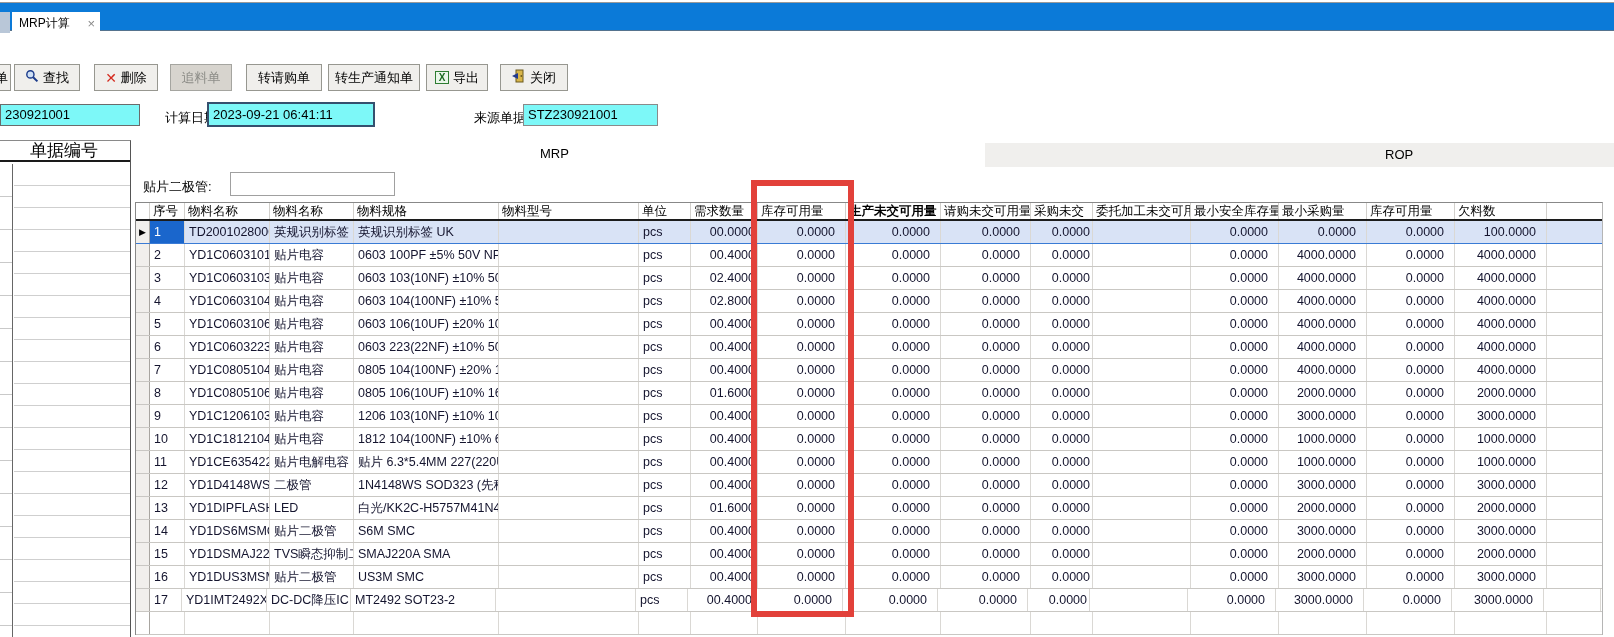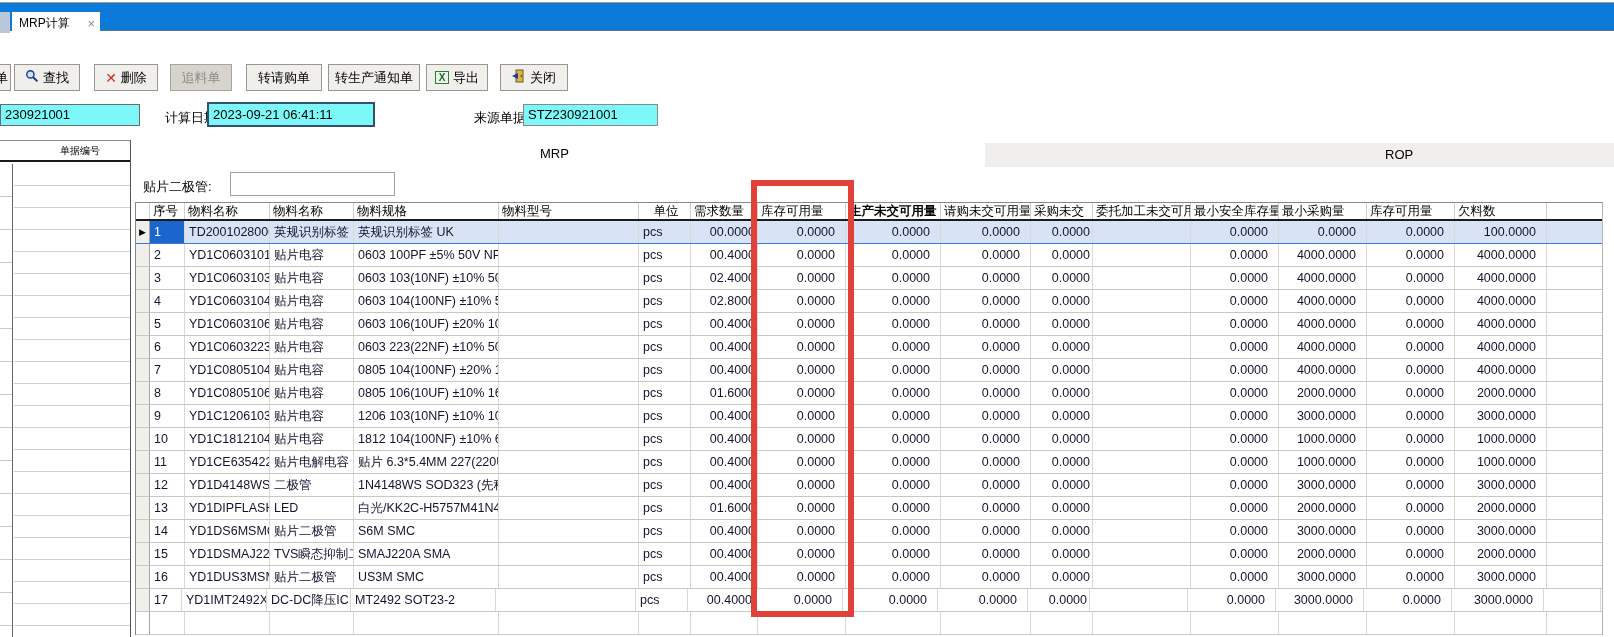--- a/index.html
+++ b/index.html
@@ -36,22 +36,22 @@
     padding:0 4px; white-space:nowrap; overflow:hidden; }
   .f-doc   { left:0;  top:104px; width:140px; height:22px; border:1px solid #6b6b6b; }
   .f-date  { left:207px; top:102px; width:168px; height:25px; border:2px solid #35506e; line-height:21px; }
   .f-src   { left:523px; top:104px; width:135px; height:22px; border:1px solid #8a8a8a; }
   .flabel { position:absolute; font-size:13px;margin-left:19px; }
   .l-date { left:146px; top:109px; }
   .l-src  { left:455px; top:109px; }
   
   .left-panel { position:absolute; left:0; top:140px; width:131px; height:497px;
     border-top:1px solid #8a8a8a; border-right:1px solid #555; background:#fff; }
-  .lp-head { height:21px; border-bottom:2px solid #1a1a1a; font-size:10px; padding-left:30px;
-    line-height:20px;text-align:center; }
+  .lp-head { height:21px; border-bottom:2px solid #1a1a1a; font-size:17px; padding-left:30px;
+    line-height:20px; }
   .lp-gutter { position:absolute; left:0; top:23px; bottom:0; width:13px; border-right:1px solid #666;
     background:repeating-linear-gradient(to bottom,#fff 0 32px,#c9c9c9 32px 33px); }
   .lp-rows { position:absolute; left:14px; top:23px; right:0; bottom:0;
     background:repeating-linear-gradient(to bottom,#fff 0 21px,#cfcfcf 21px 22px); }
   
   .tab-mrp-label { position:absolute; left:540px; top:146px; font-size:13px; }
   .tab-rop { position:absolute; left:985px; top:143px; width:629px; height:24px; background:#f0efed; }
   .tab-rop-label { position:absolute; left:1385px; top:147px; font-size:13px; }
   
   .loc-label { position:absolute; left:143px; top:178px; font-size:13px; }
@@ -150,21 +150,21 @@
 <input class="loc-input" value="" style="">
 
 <div class="grid">
   <div class="g-head">
       <div class="hc" style="width: 14px;"></div>
       <div class="hc" style="width: 35px;">序号</div>
       <div class="hc" style="width: 85px;">物料名称</div>
       <div class="hc" style="width: 84px;">物料名称</div>
       <div class="hc" style="width: 145px;">物料规格</div>
       <div class="hc" style="width: 140px;">物料型号</div>
-      <div class="hc" style="width: 52px; text-align: center;">单位</div>
+      <div class="hc" style="width: 52px;">单位</div>
       <div class="hc" style="width: 67px;">需求数量</div>
       <div class="hc" style="width: 88px;">库存可用量</div>
       <div class="hc" style="width: 95px; font-weight: bold;">生产未交可用量</div>
       <div class="hc" style="width: 90px;">请购未交可用量</div>
       <div class="hc" style="width: 62px;">采购未交</div>
       <div class="hc" style="width: 98px;">委托加工未交可用量</div>
       <div class="hc" style="width: 88px;">最小安全库存量</div>
       <div class="hc" style="width: 88px;">最小采购量</div>
       <div class="hc" style="width: 88px;">库存可用量</div>
       <div class="hc" style="width: 92px;">欠料数</div>

